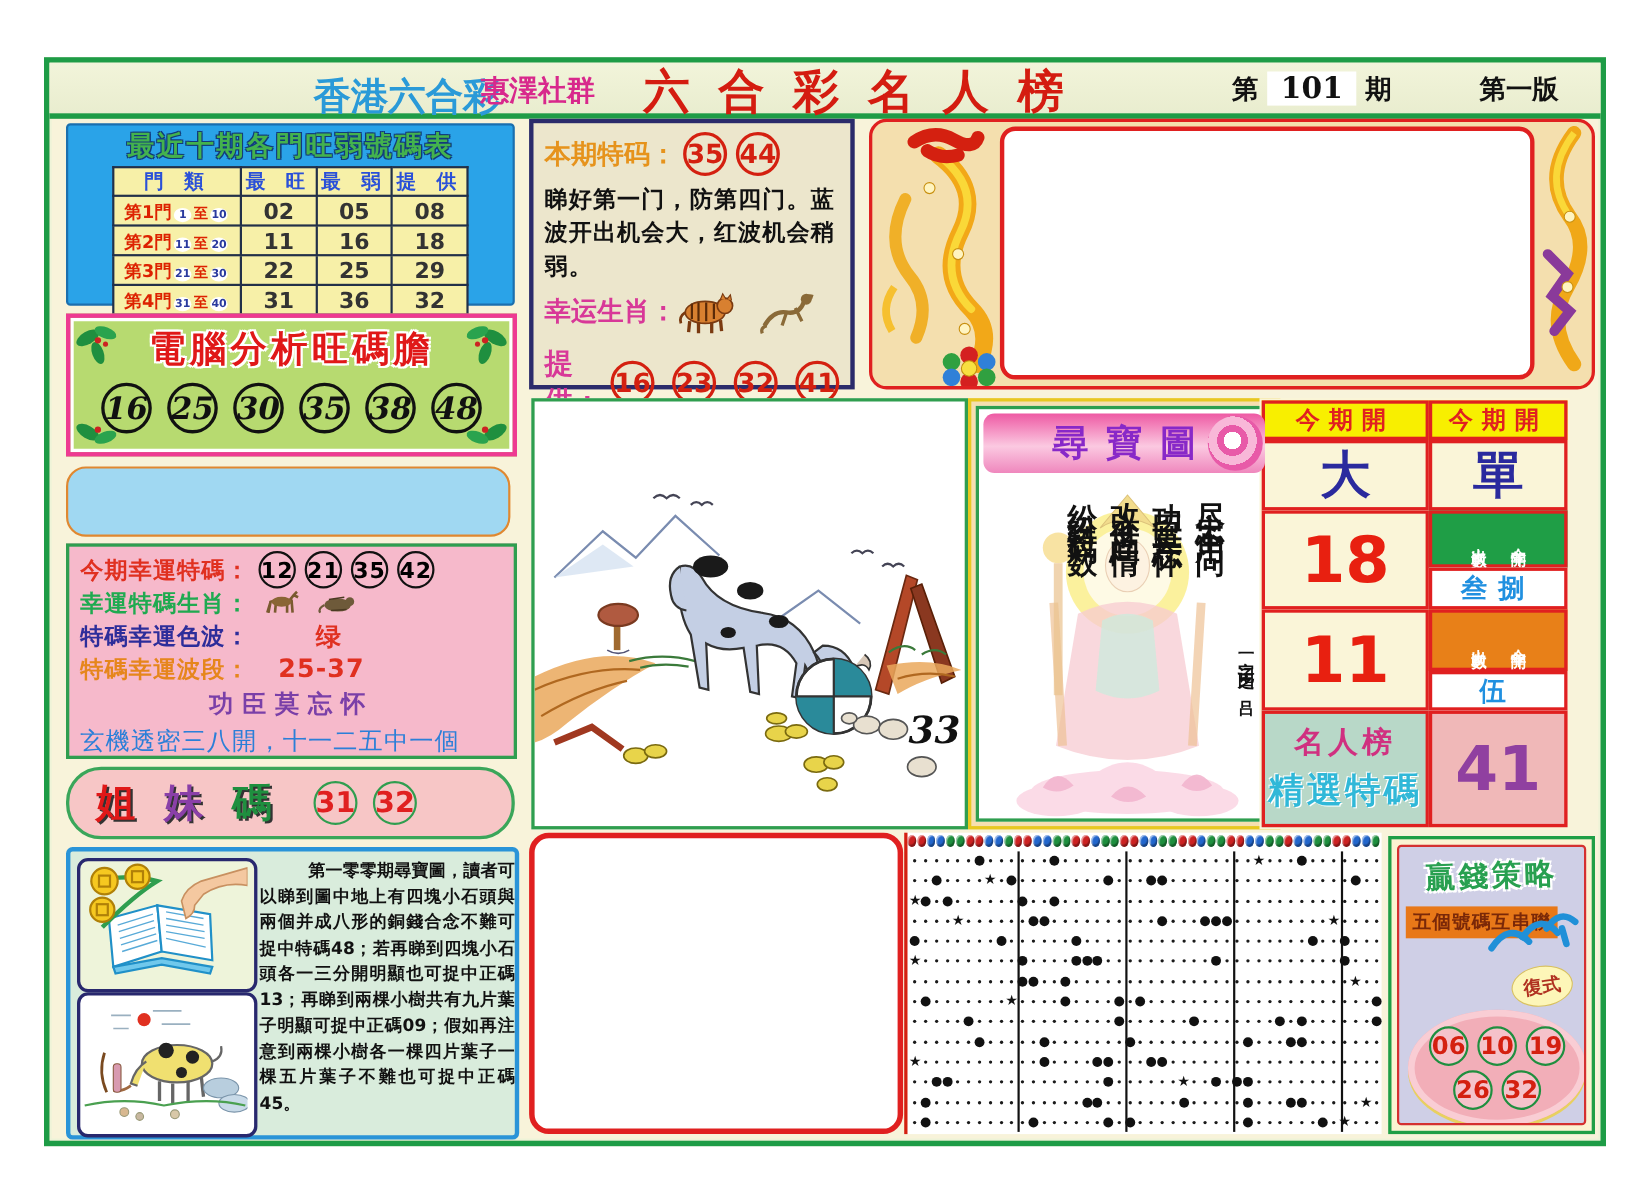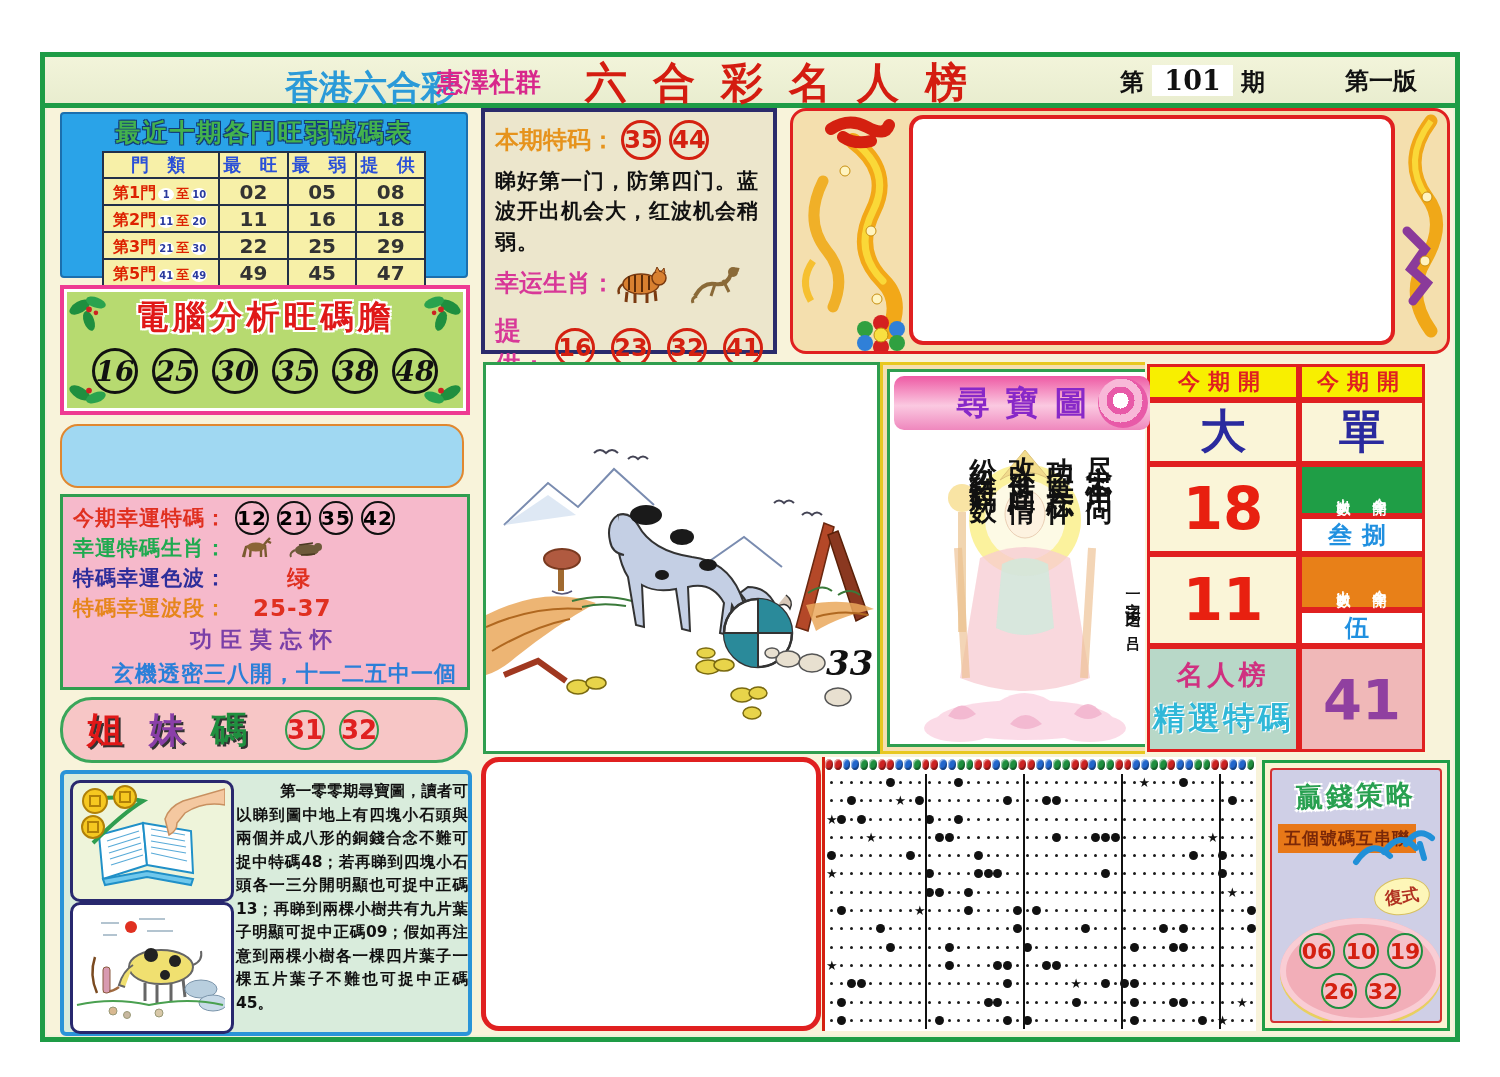--- a/index.html
+++ b/index.html
@@ -38,21 +38,21 @@
   .green-circles .cnum{width:40px;height:40px;border:2px solid #2f9e4f;color:#e02020;font-size:26px;}
   
   .bluebox{left:15px;top:367px;width:404px;height:64px;background:#a0d8f2;border:2px solid #e08830;border-radius:18px;box-sizing:border-box;}
   
   .lucky{left:15px;top:437px;width:410px;height:196px;background:#f6b9cb;border:3px solid #2f9e4f;box-sizing:border-box;padding:6px 10px;}
   .lline{display:flex;align-items:center;height:30px;font-size:21px;font-weight:bold;letter-spacing:1px;}
   .lbl-red{color:#e03020;} .lbl-green{color:#1faa50;} .lbl-navy{color:#2d2d9a;} .lbl-orange{color:#e6861c;}
   .val-red{color:#e03020;margin-left:26px;font-size:23px;}
   .lucky .small-black{margin-left:8px;display:flex;gap:8px;}
   .sendline{text-align:center;color:#7a3fa8;font-size:22px;font-weight:bold;font-family:"DejaVu Serif","Liberation Serif",serif;letter-spacing:8px;margin-top:2px;}
-  .mystline{text-align:right;color:#2b7fd8;font-size:22px;font-weight:bold;margin-top:4px;letter-spacing:1px;}
+  .mystline{text-align:left;color:#2b7fd8;font-size:22px;font-weight:normal;margin-top:4px;letter-spacing:1px;}
   .zoo{width:40px;height:26px;margin-left:10px;}
   
   .sister{left:15px;top:640px;width:408px;height:66px;background:#f7c6c6;border:3px solid #3aa65a;border-radius:32px;box-sizing:border-box;display:flex;align-items:center;padding:0 24px;gap:26px;}
   .sischar{font-size:36px;font-weight:bold;text-shadow:2px 2px 0 #333;}
   .sis0{color:#e01818;} .sis1{color:#8a3fa8;} .sis2{color:#1f8f3f;}
   .sister .green-circles{display:flex;gap:14px;margin-left:12px;}
   
   .bleft{left:15px;top:713px;width:412px;height:266px;background:#d9ecdc;border:4px solid #2a94d8;border-radius:6px;box-sizing:border-box;}
   .imgbox{position:absolute;border:3px solid #28286e;border-radius:10px;overflow:hidden;background:#fff;}
   .explain{position:absolute;left:172px;top:6px;width:232px;height:248px;font-size:15.5px;font-weight:bold;color:#111;line-height:1.52;text-align:justify;}
@@ -159,20 +159,26 @@
               <td class="gate"><span class="gname">第2門</span><span class="rsm">11</span><span class="zhi">至</span><span class="rsm">20</span></td>
               <td>11</td>
               <td>16</td>
               <td>18</td>
             </tr>
             <tr>
               <td class="gate"><span class="gname">第3門</span><span class="rsm">21</span><span class="zhi">至</span><span class="rsm">30</span></td>
               <td>22</td>
               <td>25</td>
               <td>29</td>
+            </tr>
+            <tr>
+              <td class="gate"><span class="gname">第4門</span><span class="rsm">31</span><span class="zhi">至</span><span class="rsm">40</span></td>
+              <td>31</td>
+              <td>36</td>
+              <td>32</td>
             </tr>
             <tr>
               <td class="gate"><span class="gname">第5門</span><span class="rsm">41</span><span class="zhi">至</span><span class="rsm">49</span></td>
               <td>49</td>
               <td>45</td>
               <td>47</td>
             </tr>
           </tbody>
       </table>
     </div>

